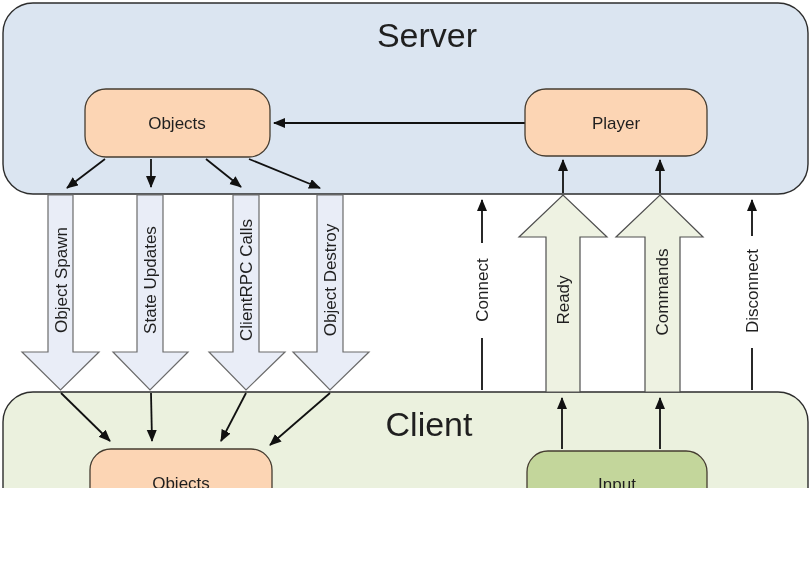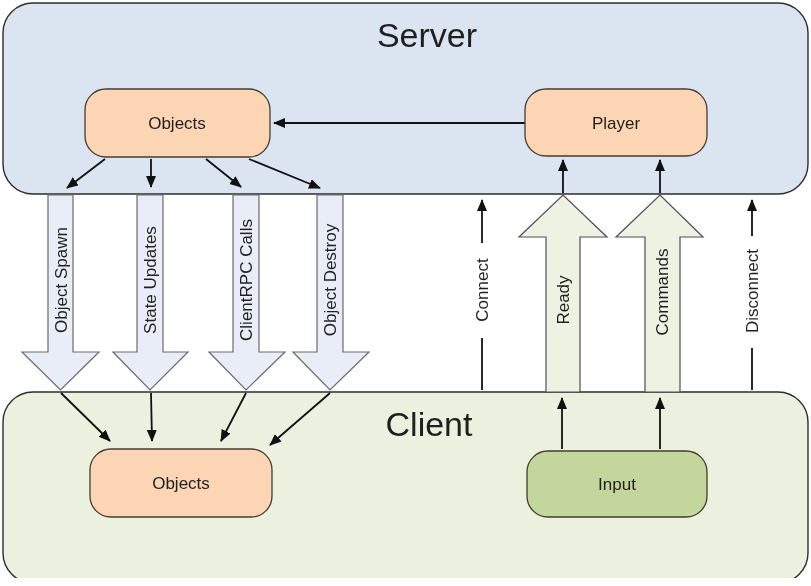--- a/index.html
+++ b/index.html
@@ -2,21 +2,21 @@
 <html><head>
 <meta charset="utf-8">
 <style>
   html, body {
     margin: 0;
     padding: 0;
     background: #ffffff;
   }
   #canvas {
     width: 811px;
-    height: 578px;
+    height: 488px;
     position: relative;
     font-family: "Liberation Sans", sans-serif;
   }
   svg { display: block; }
   text {
     fill: #1f1f1f;
     font-family: "Liberation Sans", sans-serif;
   }
   .zone-title { font-size: 34px; }
   .node-label { font-size: 17px; }

